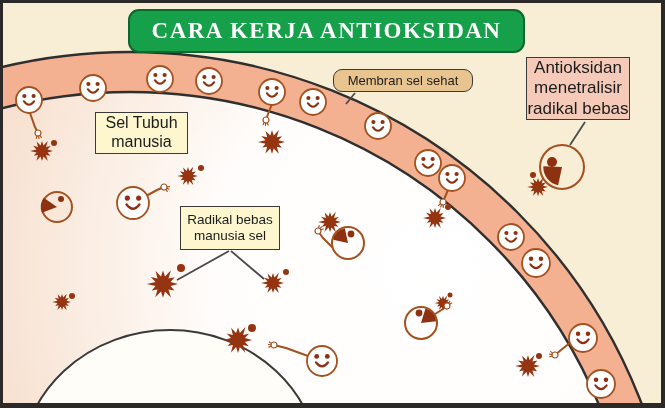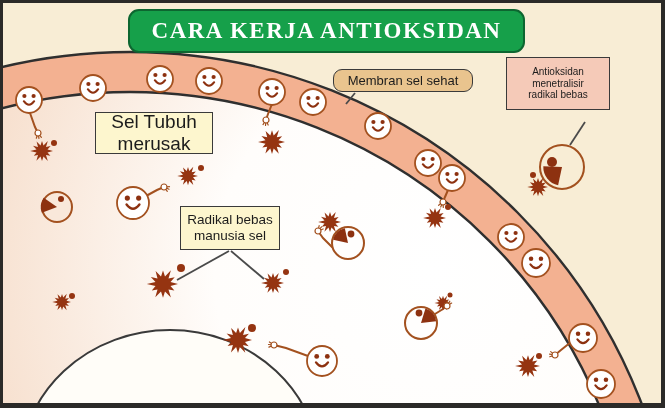--- a/index.html
+++ b/index.html
@@ -9,22 +9,22 @@
          pointer-events:none;z-index:30;}
   svg.scene{position:absolute;left:0;top:0;z-index:1;}
   .overlay{position:absolute;left:0;top:0;width:665px;height:408px;z-index:20;}
   .banner{position:absolute;left:128px;top:9px;width:397px;height:44px;box-sizing:border-box;
           background:var(--title_bg);border:2px solid var(--title_border);border-radius:11px;
           color:var(--title_text);display:flex;align-items:center;justify-content:center;
           font-family:"Liberation Serif",serif;font-weight:bold;font-size:23px;letter-spacing:1.5px;}
   .lbl{position:absolute;box-sizing:border-box;display:flex;flex-direction:column;align-items:center;
        justify-content:center;text-align:center;border:1.6px solid #3a3a3a;color:#1c1c1c;line-height:1.18;}
   .lbl-membran{left:333px;top:69px;width:140px;height:23px;background:var(--tan);font-size:13px;border-radius:9px;}
-  .lbl-antioksidan{left:506px;top:57px;width:104px;height:53px;background:var(--pink_label);font-size:10px;}
-  .lbl-seltubuh{left:95px;top:112px;width:118px;height:42px;background:var(--yellow);font-size:19px;}
+  .lbl-antioksidan{left:526px;top:57px;width:104px;height:63px;background:var(--pink_label);font-size:17px;}
+  .lbl-seltubuh{left:95px;top:112px;width:93px;height:42px;background:var(--yellow);font-size:16px;}
   .lbl-radikal{left:180px;top:206px;width:100px;height:44px;background:var(--yellow);font-size:13.5px;}
   .pill{position:absolute;left:127px;top:355px;width:96px;height:38px;box-sizing:border-box;
         background:var(--blue);border:1.7px solid #222;border-radius:20px;display:flex;align-items:center;
         justify-content:center;font-size:15px;color:#191919;letter-spacing:.5px;}
 </style>
 </head>
 <body>
 
 <div class="canvas">
 
@@ -242,21 +242,21 @@
   <div class="overlay">
     <div class="banner">CARA KERJA ANTIOKSIDAN</div>
     <div class="lbl lbl-membran">Membran sel sehat</div>
     <div class="lbl lbl-antioksidan">
       <div>Antioksidan</div>
       <div>menetralisir</div>
       <div>radikal bebas</div>
     </div>
     <div class="lbl lbl-seltubuh">
       <div>Sel Tubuh</div>
-      <div>merusak</div>
+      <div>manusia</div>
     </div>
     <div class="lbl lbl-radikal">
       <div>Radikal bebas</div>
       <div>manusia sel</div>
     </div>
   </div>
 
   <div class="frame"></div>
 </div>
 

